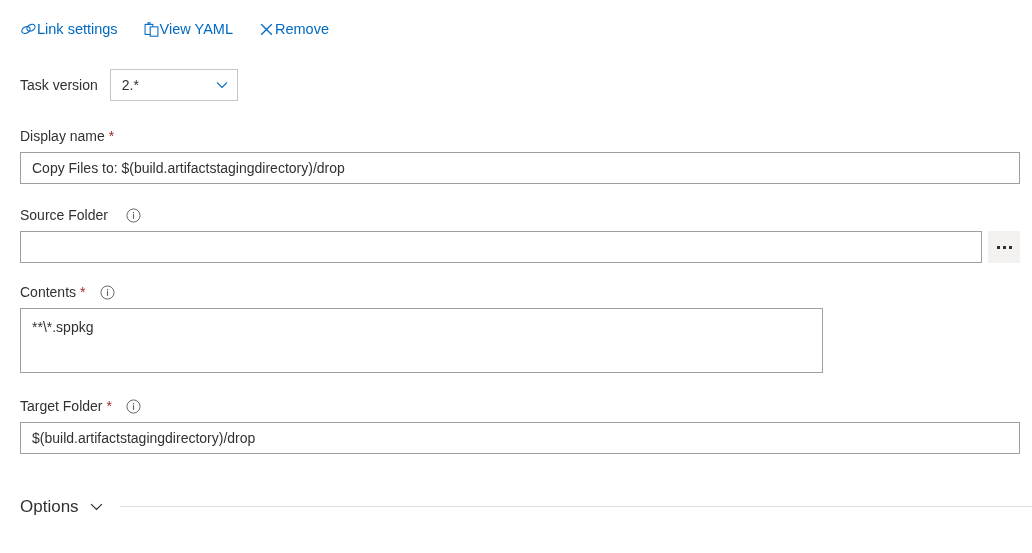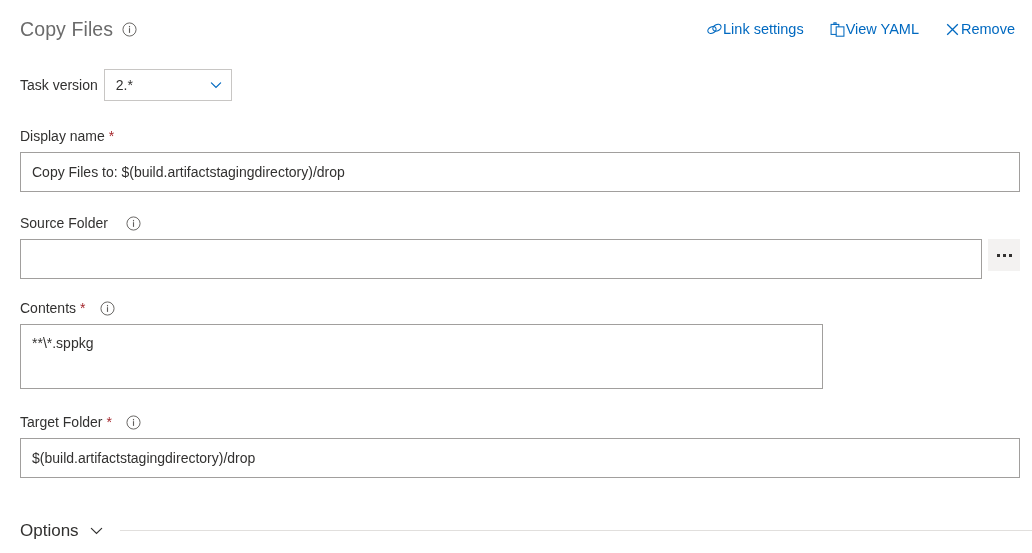--- a/index.html
+++ b/index.html
@@ -70,21 +70,21 @@
     justify-content: center;
     width: 17px;
     height: 17px;
   }
   .action-link .act-icon svg { display: block; }
 
   
   .version-row {
     display: flex;
     align-items: center;
-    gap: 6px;
+    gap: 12px;
     padding: 8px 20px 0 20px;
     height: 46px;
   }
   .version-label {
     font-size: 14px;
     color: #323130;
   }
   .version-select {
     position: relative;
     width: 128px;
@@ -129,21 +129,21 @@
     margin-left: 4px;
     font-size: 14px;
   }
   .label-info {
     margin-left: 14px;
     display: inline-flex;
     align-items: center;
   }
   .text-input {
     width: 1000px;
-    height: 40px;
+    height: 32px;
     border: 1px solid #a19f9d;
     background: #ffffff;
     font-family: "Liberation Sans", sans-serif;
     font-size: 14px;
     color: #323130;
     padding: 0 11px;
     outline: none;
     display: block;
   }
   .text-input::placeholder { color: #a19f9d; }
@@ -221,30 +221,20 @@
     height: 1px;
     background: #e1dfdd;
     margin-left: 6px;
     margin-right: 0;
   }
 </style>
 </head>
 <body>
 
 <div class="header">
-  <div class="title-group">
-    <span class="task-title">Copy Files</span>
-    <span class="info-icon">
-      <svg width="15" height="15" viewBox="0 0 16 16">
-        <circle cx="8" cy="8" r="7" fill="none" stroke="#605e5c" stroke-width="1"></circle>
-        <rect x="7.4" y="6.6" width="1.2" height="5" fill="#605e5c"></rect>
-        <rect x="7.4" y="4.2" width="1.2" height="1.5" fill="#605e5c"></rect>
-      </svg>
-    </span>
-  </div>
 
   <div class="header-actions">
 
     <div class="action-link">
       <span class="act-icon">
         <svg width="17" height="17" viewBox="0 0 18 18">
           <ellipse cx="6.3" cy="9.6" rx="4.6" ry="3.3" fill="none" stroke="#0069c0" stroke-width="1.2" transform="rotate(-28 6.3 9.6)"></ellipse>
           <ellipse cx="11.6" cy="7.1" rx="4.6" ry="3.3" fill="none" stroke="#0069c0" stroke-width="1.2" transform="rotate(-28 11.6 7.1)"></ellipse>
         </svg>
       </span>

